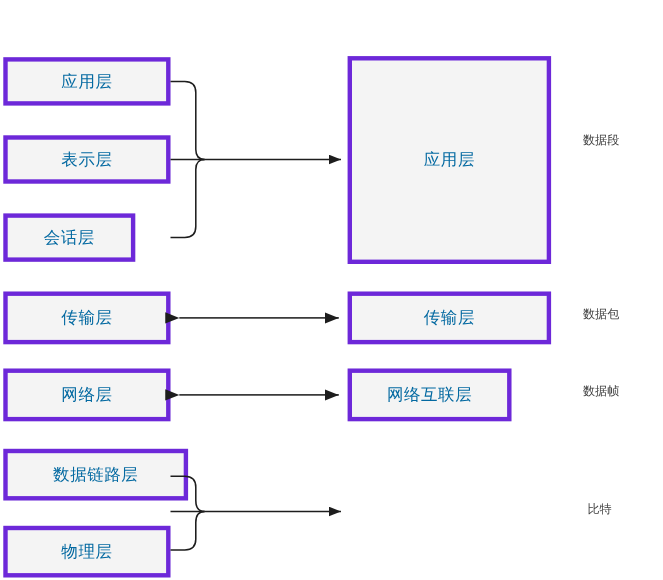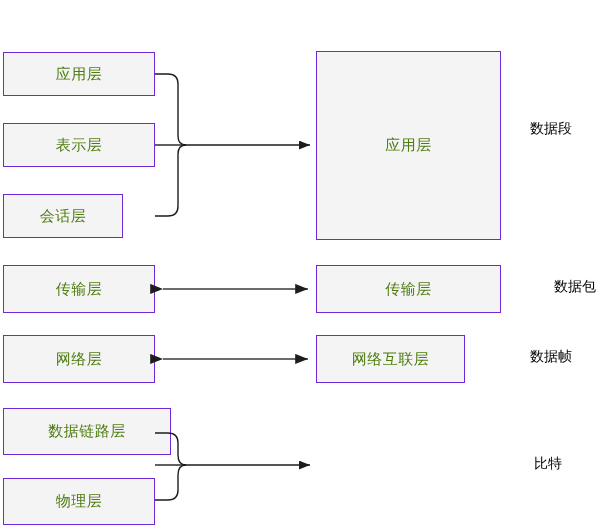--- a/index.html
+++ b/index.html
@@ -26,34 +26,34 @@
     letter-spacing: 0.2px;
     white-space: nowrap;
   }
   #title-osi { left: 22px; top: 11px; }
   #title-tcpip { left: 335px; top: 11px; }
 
   .layer-box {
     position: absolute;
     box-sizing: border-box;
     background: #f4f4f4;
-    border: 1px solid #6d28d9;
+    border: 4px solid #6d28d9;
     display: flex;
     align-items: center;
     justify-content: center;
     font-size: 15px;
-    color: #4d7c0f;
+    color: #0369a1;
     letter-spacing: 0.5px;
   }
   .layer-box span { display: block; }
 
   .side-label {
     position: absolute;
-    font-size: 14px;
-    color: #000000;
+    font-size: 11px;
+    color: #404040;
     white-space: nowrap;
     font-family: Liberation Serif, serif;
   }
 
   svg.connectors {
     position: absolute;
     left: 0;
     top: 0;
     width: 603px;
     height: 527px;
@@ -92,21 +92,21 @@
     <span>应用层</span>
   </div>
   <div class="layer-box" style="left:316px; top:265px; width:185px; height:48px;">
     <span>传输层</span>
   </div>
   <div class="layer-box" style="left:316px; top:335px; width:149px; height:48px;">
     <span>网络互联层</span>
   </div>
 
   <div class="side-label" style="left:530px; top:120px;">数据段</div>
-  <div class="side-label" style="left:530px; top:278px;margin-left:24px;">数据包</div>
+  <div class="side-label" style="left:530px; top:278px;">数据包</div>
   <div class="side-label" style="left:530px; top:348px;">数据帧</div>
   <div class="side-label" style="left:534px; top:455px;">比特</div>
 
   <svg class="connectors" viewBox="0 0 603 527" xmlns="http://www.w3.org/2000/svg">
     <defs>
       <marker id="arrow-right" markerWidth="9" markerHeight="9" refX="8" refY="3.2" orient="auto" markerUnits="strokeWidth">
         <path d="M0,0 L8,3.2 L0,6.4 z" fill="#1d1d1d"></path>
       </marker>
       <marker id="arrow-left" markerWidth="9" markerHeight="9" refX="8" refY="3.2" orient="auto" markerUnits="strokeWidth">
         <path d="M0,0 L8,3.2 L0,6.4 z" fill="#1d1d1d"></path>

